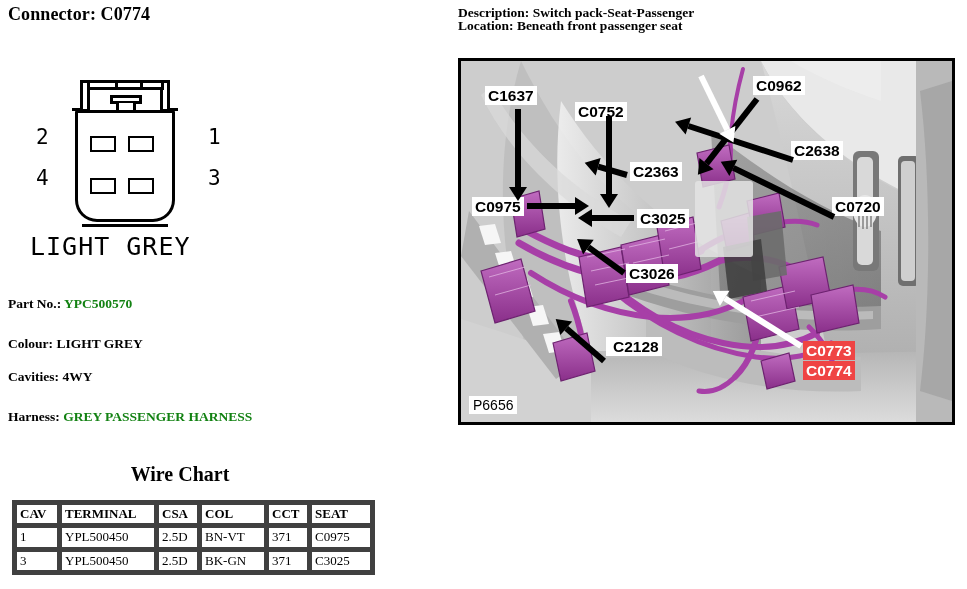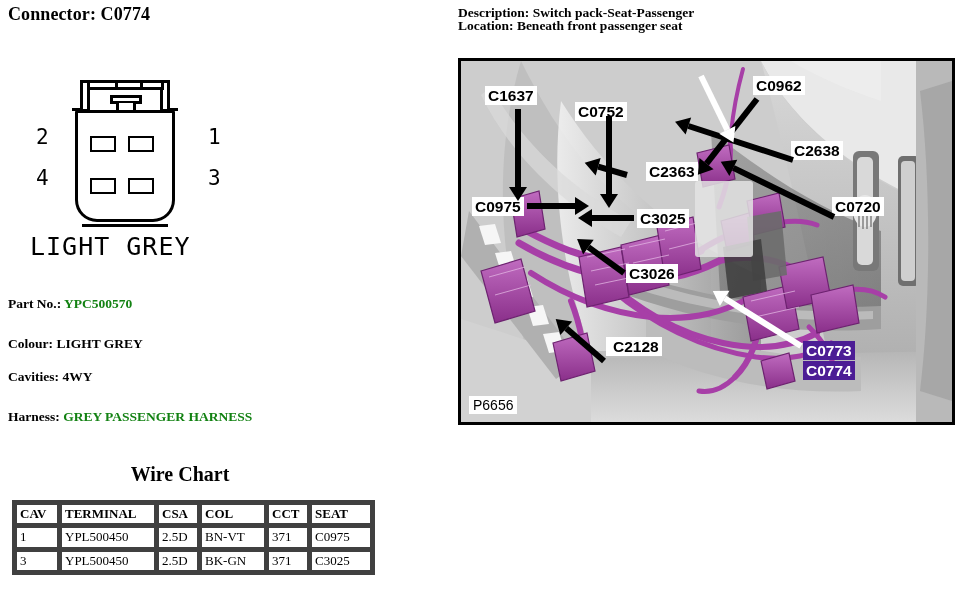--- a/index.html
+++ b/index.html
@@ -66,21 +66,21 @@
   .rightline{left:458px;font-size:13.5px;font-weight:bold;white-space:nowrap;}
   #desc-line{top:5px;}
   #loc-line{top:18px;}
 
   #photo-panel{left:458px;top:58px;width:497px;height:367px;border:3px solid #000;
      box-sizing:border-box;overflow:hidden;background:#c9c9c9;}
   #photo-canvas{position:absolute;left:0;top:0;width:100%;height:100%;}
 
   .cal{position:absolute;background:#ffffff;color:#000;font-family:"Liberation Sans",sans-serif;
        font-weight:bold;font-size:15.5px;line-height:1.12;padding:1px 3px;white-space:nowrap;}
-  .cal.inv{background:#4c1d95;color:#fff;}
+  .cal.inv{background:#ef4444;color:#fff;}
 
   .arrow{position:absolute;transform-origin:0 50%;height:0;}
   .arrow .shaft{position:absolute;left:0;top:-3px;height:6px;background:#000;}
   .arrow .head{position:absolute;top:-9px;width:0;height:0;
      border-top:9px solid transparent;border-bottom:9px solid transparent;border-left:14px solid #000;}
   .arrow.white .shaft{background:#fff;}
   .arrow.white .head{border-left-color:#fff;}
 
   #photo-tag{left:8px;bottom:8px;background:#fff;color:#000;
      font-family:"Liberation Sans",sans-serif;font-size:14px;padding:1px 4px;}
@@ -283,21 +283,21 @@
     <rect x="234" y="120" width="58" height="76" rx="3" fill="#e3e3e3" opacity=".85"></rect>
     <path d="M330,0 H420 V40 C390,30 356,16 330,0 Z" fill="#f0f0f0" opacity=".6"></path>
     <path d="M30,26 C60,80 110,128 170,160 L160,176 C100,142 48,92 20,34 Z" fill="#dadada" opacity=".7"></path>
     <rect x="455" y="0" width="36" height="361" fill="#b9b9b9"></rect>
     <path d="M459,30 C470,120 470,240 459,330 L491,340 V20 Z" fill="#9b9b9b" opacity=".6"></path>
   </svg>
 
   <div class="cal" style="left:24px;top:25px;">C1637</div>
   <div class="cal" style="left:114px;top:33px;margin-top:8px;">C0752</div>
   <div class="cal" style="left:292px;top:15px;">C0962</div>
-  <div class="cal" style="left:169px;top:101px;margin-left:16px;">C2363</div>
+  <div class="cal" style="left:169px;top:101px;">C2363</div>
   <div class="cal" style="left:330px;top:80px;">C2638</div>
   <div class="cal" style="left:11px;top:136px;">C0975</div>
   <div class="cal" style="left:176px;top:148px;">C3025</div>
   <div class="cal" style="left:371px;top:136px;">C0720</div>
   <div class="cal" style="left:165px;top:203px;">C3026</div>
   <div class="cal" style="left:145px;top:276px;padding-left:7px;">C2128</div>
   <div class="cal inv" style="left:342px;top:280px;">C0773</div>
   <div class="cal inv" style="left:342px;top:300px;">C0774</div>
 
   <div class="arrow" style="left:57px;top:48px;transform:rotate(90deg);width:92px;">

